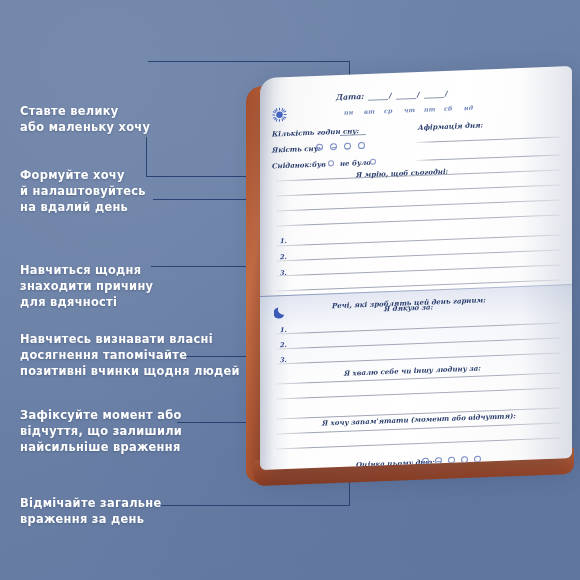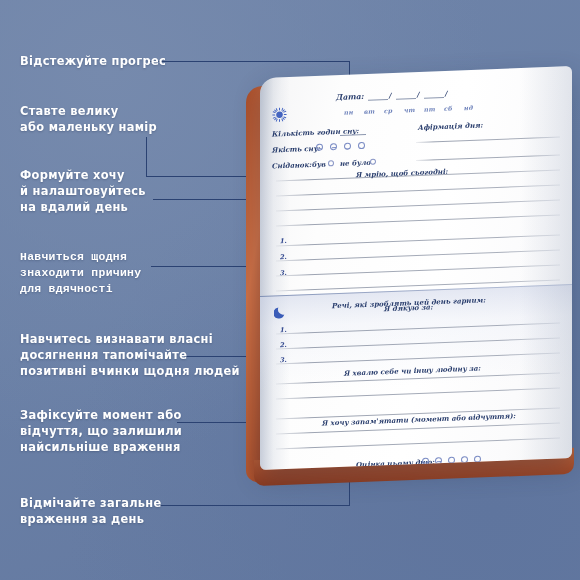--- a/index.html
+++ b/index.html
@@ -172,27 +172,26 @@
   <div class="conn h" style="left:184px;top:356px;width:157px;"></div>
   <div class="dot" style="left:339px;top:354px;"></div>
 
   <div class="conn h" style="left:177px;top:422px;width:126px;"></div>
   <div class="dot" style="left:301px;top:420px;"></div>
 
   <div class="conn h" style="left:155px;top:505px;width:195px;"></div>
   <div class="conn v" style="left:349px;top:476px;height:30px;"></div>
   <div class="dot" style="left:347px;top:474px;"></div>
 
-  <div class="ann" style="left:20px;top:53px;">Відстежуйте прогрес</div>
   <div class="ann" style="left:20px;top:103px;">Ставте велику
-або маленьку намір</div>
+або маленьку хочу</div>
   <div class="ann" style="left:20px;top:167px;">Формуйте хочу
 й налаштовуйтесь
 на вдалий день</div>
-  <div class="ann" style="left:20px;top:249px;font-family:Liberation Mono, monospace;">Навчиться щодня
+  <div class="ann" style="left:20px;top:262px;">Навчиться щодня
 знаходити причину
 для вдячності</div>
   <div class="ann" style="left:20px;top:331px;">Навчитесь визнавати власні
 досягнення тапомічайте
 позитивні вчинки щодня людей</div>
   <div class="ann" style="left:20px;top:495px;">Відмічайте загальне
 враження за день</div>
   <div class="ann" style="left:20px;top:407px;">Зафіксуйте момент або
 відчуття, що залишили
 найсильніше враження</div>

